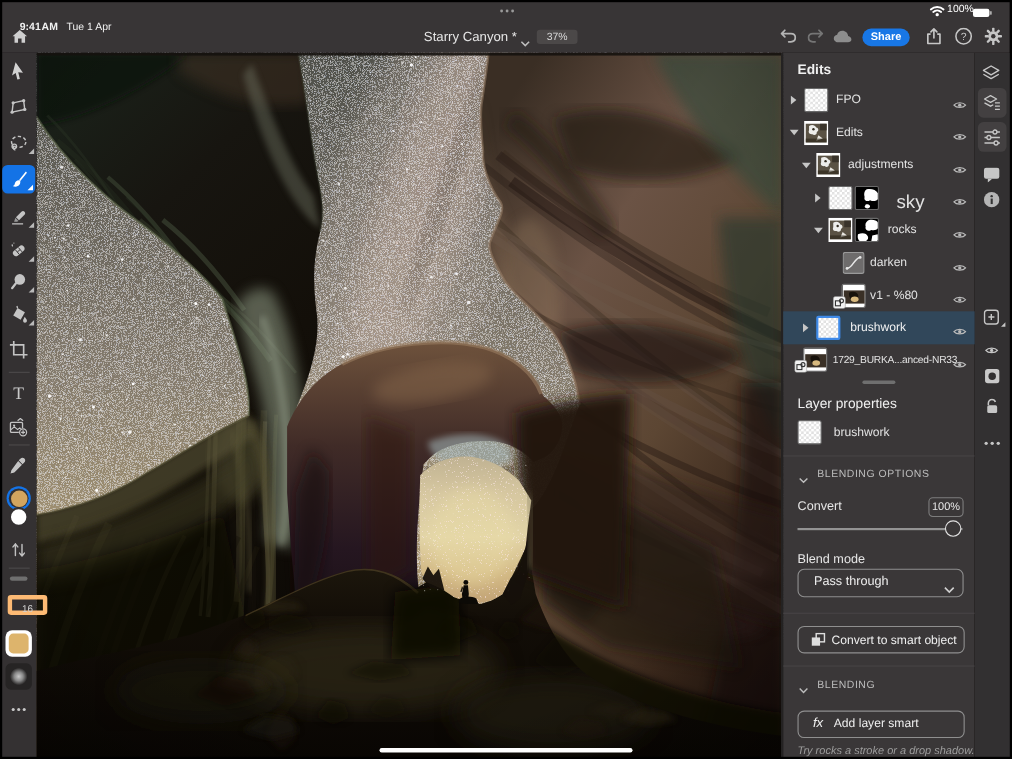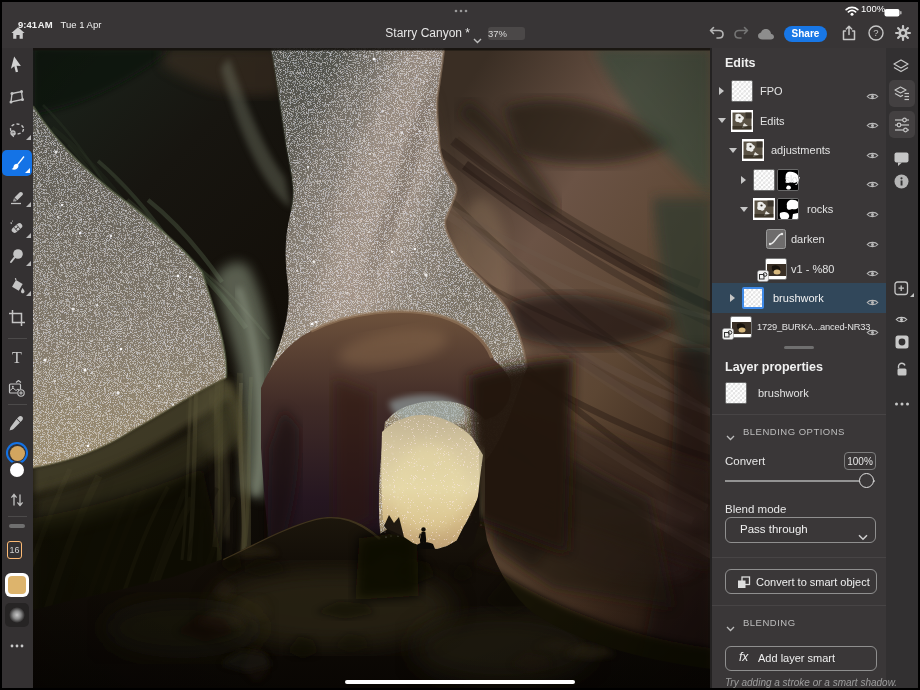--- a/index.html
+++ b/index.html
@@ -22,21 +22,21 @@
         <rect x="0.5" y="1" width="15" height="7.5" rx="2" fill="#fff"></rect>
         <rect x="16" y="3" width="1.6" height="3.5" rx="0.8" fill="#fff" opacity="0.6"></rect>
       </svg></div>
     <div class="a" style="left:11px;top:26px"><svg width="14" height="14" viewBox="0 0 14 14" style="" xmlns="http://www.w3.org/2000/svg">
         <path d="M7,1.2 L13.6,7 H11.8 V12.8 H8.6 V9 H5.4 V12.8 H2.2 V7 H0.4 Z" fill="#cfcfcf"></path>
       </svg></div>
     <div class="a" style="left:340px;top:26px;width:130px;height:15px;line-height:15px;font-size:12px;color:#e6e6e6;text-align:right">Starry Canyon *</div>
     <div class="a" style="left:473px;top:30px"><svg width="9" height="6" viewBox="0 0 9 6" style="" xmlns="http://www.w3.org/2000/svg">
         <path d="M1,1 L4.5,4.5 L8,1" fill="none" stroke="#bdbdbd" stroke-width="1.4"></path>
       </svg></div>
-    <div class="a" style="left:488px;top:27px;width:37px;height:13px;background:#4b4848;border-radius:3px;font-size:9.5px;color:#d8d8d8;line-height:13px">37%</div>
+    <div class="a" style="left:488px;top:27px;width:37px;height:13px;background:#4b4848;border-radius:3px;font-size:9.5px;color:#d8d8d8;text-align:center;line-height:13px">37%</div>
     <div class="a" style="left:709px;top:26px"><svg width="15" height="14" viewBox="0 0 15 14" style="" xmlns="http://www.w3.org/2000/svg">
         <path d="M4.5,1.5 L1.5,4.5 L4.5,7.5 M1.5,4.5 H10 C12.5,4.5 14,6 14,8.2 C14,10.4 12.5,12 10,12 H8" fill="none" stroke="#b5b5b5" stroke-width="1.6" stroke-linecap="round" stroke-linejoin="round"></path>
       </svg></div>
     <div class="a" style="left:734px;top:26px"><svg width="15" height="14" viewBox="0 0 15 14" style="" xmlns="http://www.w3.org/2000/svg">
         <path d="M10.5,1.5 L13.5,4.5 L10.5,7.5 M13.5,4.5 H5 C2.5,4.5 1,6 1,8.2 C1,10.4 2.5,12 5,12 H7" fill="none" stroke="#757575" stroke-width="1.6" stroke-linecap="round" stroke-linejoin="round"></path>
       </svg></div>
     <div class="a" style="left:757px;top:27px"><svg width="18" height="13" viewBox="0 0 18 13" style="" xmlns="http://www.w3.org/2000/svg">
         <path d="M5.5,11.5 C3,11.5 1,9.9 1,7.9 C1,6.2 2.3,4.9 4,4.6 C4.6,2.5 6.5,1 8.8,1 C11.6,1 13.9,3.1 14,5.8 C15.7,6.1 17,7.4 17,9 C17,10.6 15.6,11.5 13.9,11.5 Z" fill="#8d8d8d"></path>
       </svg></div>
     <div class="a" style="left:784px;top:25.5px;width:43px;height:16px;background:#1877e6;border-radius:8px;color:#fff;font-size:10px;font-weight:bold;text-align:center;line-height:16px">Share</div>
@@ -2655,21 +2655,21 @@
     <div class="a" style="left:6px;top:442px;width:22px;height:22px;border-radius:50%;background:#1473e6"></div>
     <div class="a" style="left:8px;top:444px;width:18px;height:18px;border-radius:50%;background:#343132"></div>
     <div class="a" style="left:9.5px;top:445.5px;width:15px;height:15px;border-radius:50%;background:#d2a55f"></div>
     <div class="a" style="left:8px;top:461px;width:18px;height:18px;border-radius:50%;background:#fff;border:2px solid #343132"></div>
     <div class="a" style="left:10px;top:493px"><svg width="14" height="14" viewBox="0 0 14 14" style="" xmlns="http://www.w3.org/2000/svg">
         <path d="M4,1.5 V12 M4,1.5 L1.8,4.2 M4,1.5 L6.2,4.2" fill="none" stroke="#c0c0c0" stroke-width="1.3" stroke-linecap="round"></path>
         <path d="M10,12.5 V2 M10,12.5 L7.8,9.8 M10,12.5 L12.2,9.8" fill="none" stroke="#c0c0c0" stroke-width="1.3" stroke-linecap="round"></path>
       </svg></div>
     <div class="a" style="left:8px;top:516px;width:19px;height:1px;background:#4c4a4a"></div>
     <div class="a" style="left:9px;top:524px;width:16px;height:3.5px;border-radius:2px;background:#6f6f6f"></div>
-    <div class="a" style="left:7px;top:541px;width:15px;height:18px;border:1px solid #fdba74;border-radius:3px;font-size:9px;color:#d0d0d0;text-align:center;line-height:17px">16</div>
+    <div class="a" style="left:7px;top:541px;width:36px;height:18px;border:4px solid #fdba74;border-radius:3px;font-size:9px;color:#d0d0d0;text-align:center;line-height:17px">16</div>
     <div class="a" style="left:5px;top:573px;width:24px;height:24px;background:#fff;border-radius:6px"></div>
     <div class="a" style="left:8px;top:576px;width:18px;height:18px;background:#ddb46c;border-radius:4px"></div>
     <div class="a" style="left:5px;top:603px;width:24px;height:24px;background:#262424;border-radius:5px"></div>
     <div class="a" style="left:9px;top:607px;width:16px;height:16px;border-radius:50%;background:radial-gradient(circle,#c8c8c8 0%,#8a8a8a 35%,rgba(70,68,68,0) 70%)"></div>
     <div class="a" style="left:10px;top:636px"><svg width="16" height="8" viewBox="0 0 16 8" style="" xmlns="http://www.w3.org/2000/svg">
         <circle cx="2" cy="4" r="1.4" fill="#c9c9c9"></circle>
         <circle cx="7" cy="4" r="1.4" fill="#c9c9c9"></circle>
         <circle cx="12" cy="4" r="1.4" fill="#c9c9c9"></circle>
       </svg></div>
     <div class="a" style="left:710px;top:48px;width:2px;height:642px;background:#242222"></div>
@@ -2713,21 +2713,21 @@
         <path d="M1.2,4.5 C3.4,1.7 9.6,1.7 11.8,4.5 C9.6,7.3 3.4,7.3 1.2,4.5 Z" fill="none" stroke="#b9b9b9" stroke-width="1.1"></path>
         <circle cx="6.5" cy="4.6" r="1.5" fill="#b9b9b9"></circle>
       </svg></div>
     <div class="a" style="left:741px;top:175.5px;width:0;height:0;border-top:4px solid transparent;border-bottom:4px solid transparent;border-left:5.5px solid #c6c6c6"></div>
     <div class="a" style="left:753px;top:168.5px;width:22px;height:22px;background-color:#fff;background-image:linear-gradient(45deg,#e0e0e0 25%,transparent 25%,transparent 75%,#e0e0e0 75%),linear-gradient(45deg,#e0e0e0 25%,transparent 25%,transparent 75%,#e0e0e0 75%);background-size:4.6px 4.6px;background-position:0 0,2.3px 2.3px;border:1px solid #6a6a6a;border-radius:2px"></div>
     <div class="a" style="left:777px;top:168.5px;width:22px;height:22px;border:1px solid #6a6a6a;border-radius:2px;overflow:hidden"><svg width="22" height="22" viewBox="0 0 22 22" style="" xmlns="http://www.w3.org/2000/svg">
         <rect width="22" height="22" fill="#000"></rect>
         <path d="M10,2 C15,1 20,3 21,8 C21,12 17,14 13,12 C10,14 7,12 8,9 C7,6 8,3 10,2 Z" fill="#fff"></path>
         <path d="M9,16 C11,15 13,16 13,18 C12,20 9,20 8,18 Z" fill="#fff"></path>
       </svg></div>
-    <div class="a" style="left:785px;top:173.5px;font-size:10px;color:#e2e2e2">sky</div>
+    <div class="a" style="left:815px;top:173.5px;font-size:17px;color:#e2e2e2">sky</div>
     <div class="a" style="left:866px;top:175.0px"><svg width="13" height="9" viewBox="0 0 13 9" style="" xmlns="http://www.w3.org/2000/svg">
         <path d="M1.2,4.5 C3.4,1.7 9.6,1.7 11.8,4.5 C9.6,7.3 3.4,7.3 1.2,4.5 Z" fill="none" stroke="#b9b9b9" stroke-width="1.1"></path>
         <circle cx="6.5" cy="4.6" r="1.5" fill="#b9b9b9"></circle>
       </svg></div>
     <div class="a" style="left:740px;top:206.5px;width:0;height:0;border-left:4px solid transparent;border-right:4px solid transparent;border-top:5.5px solid #c6c6c6"></div>
     <div class="a" style="left:753px;top:198px;width:22px;height:22px"><svg width="22" height="22" viewBox="0 0 22 22" style="" xmlns="http://www.w3.org/2000/svg">
         <rect width="22" height="22" fill="#fff"></rect>
         <rect x="1.5" y="2.5" width="19" height="17" fill="#5a5244"></rect>
         <path d="M4.5,4.5 C7,3 10,3.5 11,6 C13.5,6.5 13.5,9.5 11.5,10 C12,12.5 9,13.5 7.5,12 C5,12.5 3.5,10.5 4.5,8.5 Z" fill="#ededea"></path>
         <circle cx="8.5" cy="7.5" r="1.1" fill="#332d22"></circle>
@@ -2791,21 +2791,21 @@
         <rect x="0.5" y="0.5" width="11" height="11" rx="2" fill="#f2f2f2" stroke="#888" stroke-width="0.5"></rect>
         <rect x="2.5" y="4.5" width="4.5" height="4.5" fill="none" stroke="#333" stroke-width="1"></rect>
         <circle cx="8" cy="4.5" r="1.8" fill="none" stroke="#333" stroke-width="1"></circle>
       </svg></div>
     <div class="a" style="left:757px;top:322px;font-size:9.3px;letter-spacing:-0.2px;color:#e2e2e2">1729_BURKA...anced-NR33</div>
     <div class="a" style="left:866px;top:322.5px"><svg width="13" height="9" viewBox="0 0 13 9" style="" xmlns="http://www.w3.org/2000/svg">
         <path d="M1.2,4.5 C3.4,1.7 9.6,1.7 11.8,4.5 C9.6,7.3 3.4,7.3 1.2,4.5 Z" fill="none" stroke="#b9b9b9" stroke-width="1.1"></path>
         <circle cx="6.5" cy="4.6" r="1.5" fill="#b9b9b9"></circle>
       </svg></div>
     <div class="a" style="left:784px;top:346px;width:30px;height:3px;border-radius:2px;background:#6f6f6f"></div>
-    <div class="a" style="left:725px;top:360px;font-size:12.5px;font-weight:bold;color:#f0f0f0">Layer properties</div>
+    <div class="a" style="left:725px;top:360px;font-size:12.5px;font-weight:normal;color:#f0f0f0">Layer properties</div>
     <div class="a" style="left:725px;top:382.0px;width:22px;height:22px;background-color:#fff;background-image:linear-gradient(45deg,#e0e0e0 25%,transparent 25%,transparent 75%,#e0e0e0 75%),linear-gradient(45deg,#e0e0e0 25%,transparent 25%,transparent 75%,#e0e0e0 75%);background-size:4.6px 4.6px;background-position:0 0,2.3px 2.3px;border:1px solid #6a6a6a;border-radius:2px"></div>
     <div class="a" style="left:758px;top:387px;font-size:11px;color:#e2e2e2">brushwork</div>
     <div class="a" style="left:712px;top:414px;width:174px;height:1px;background:#474445"></div>
     <div class="a" style="left:726px;top:427px"><svg width="9" height="6" viewBox="0 0 9 6" style="" xmlns="http://www.w3.org/2000/svg">
         <path d="M1,1 L4.5,4.5 L8,1" fill="none" stroke="#bdbdbd" stroke-width="1.3"></path>
       </svg></div>
     <div class="a" style="left:743px;top:426px;font-size:9.5px;letter-spacing:0.5px;color:#bdbdbd">BLENDING OPTIONS</div>
     <div class="a" style="left:725px;top:455px;font-size:11.5px;color:#e6e6e6">Convert</div>
     <div class="a" style="left:844px;top:452px;width:32px;height:18px;border:1px solid #7d7d7d;border-radius:4px;font-size:10px;color:#e6e6e6;text-align:center;line-height:17px">100%</div>
     <div class="a" style="left:725px;top:480px;width:150px;height:1.5px;background:#939393"></div>
@@ -2824,21 +2824,21 @@
       </svg></div>
     <div class="a" style="left:756px;top:576px;font-size:11px;color:#efefef">Convert to smart object</div>
     <div class="a" style="left:712px;top:605px;width:174px;height:1px;background:#474445"></div>
     <div class="a" style="left:726px;top:618px"><svg width="9" height="6" viewBox="0 0 9 6" style="" xmlns="http://www.w3.org/2000/svg">
         <path d="M1,1 L4.5,4.5 L8,1" fill="none" stroke="#bdbdbd" stroke-width="1.3"></path>
       </svg></div>
     <div class="a" style="left:743px;top:617px;font-size:9.5px;letter-spacing:0.5px;color:#bdbdbd">BLENDING</div>
     <div class="a" style="left:725px;top:646px;width:152px;height:25px;border:1px solid #8f8f8f;border-radius:6px"></div>
     <div class="a" style="left:739px;top:650px;font-size:12px;font-style:italic;color:#efefef">fx</div>
     <div class="a" style="left:758px;top:652px;font-size:11px;color:#efefef">Add layer smart</div>
-    <div class="a" style="left:725px;top:677px;font-size:10px;font-style:italic;color:#9d9d9d">Try adding a stroke or a smart shadow.</div>
+    <div class="a" style="left:725px;top:677px;font-size:10px;font-style:italic;color:#9d9d9d">Try rocks a stroke or a drop shadow.</div>
     <div class="a" style="left:893px;top:59px"><svg width="16" height="14" viewBox="0 0 16 14" style="" xmlns="http://www.w3.org/2000/svg">
         <path d="M8,1 L15,5 L8,9 L1,5 Z" fill="none" stroke="#c6c6c6" stroke-width="1.3" stroke-linejoin="round"></path>
         <path d="M1,8.5 L8,12.5 L15,8.5" fill="none" stroke="#c6c6c6" stroke-width="1.3" stroke-linejoin="round"></path>
       </svg></div>
     <div class="a" style="left:889px;top:80px;width:26px;height:27px;background:#434041;border-radius:5px"></div>
     <div class="a" style="left:894px;top:86px"><svg width="16" height="15" viewBox="0 0 16 15" style="" xmlns="http://www.w3.org/2000/svg">
         <path d="M6.5,1 L12,4 L6.5,7 L1,4 Z" fill="none" stroke="#c6c6c6" stroke-width="1.2" stroke-linejoin="round"></path>
         <path d="M1,7.5 L6.5,10.5 L9,9.2" fill="none" stroke="#c6c6c6" stroke-width="1.2"></path>
         <g stroke="#c6c6c6" stroke-width="1.2">
           <line x1="10.5" y1="7.5" x2="15" y2="7.5"></line>

